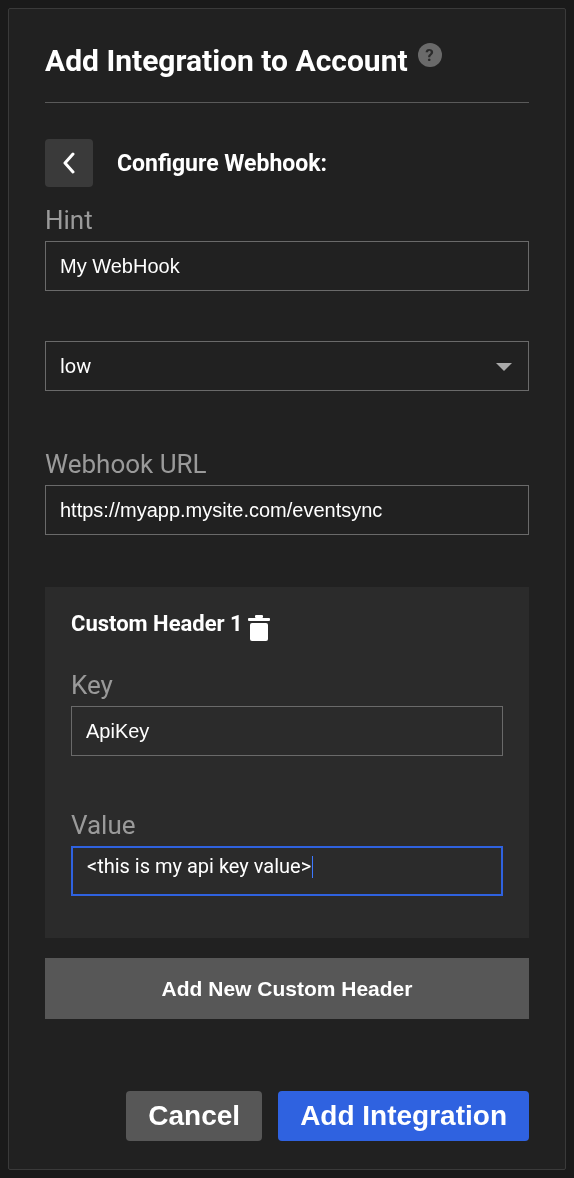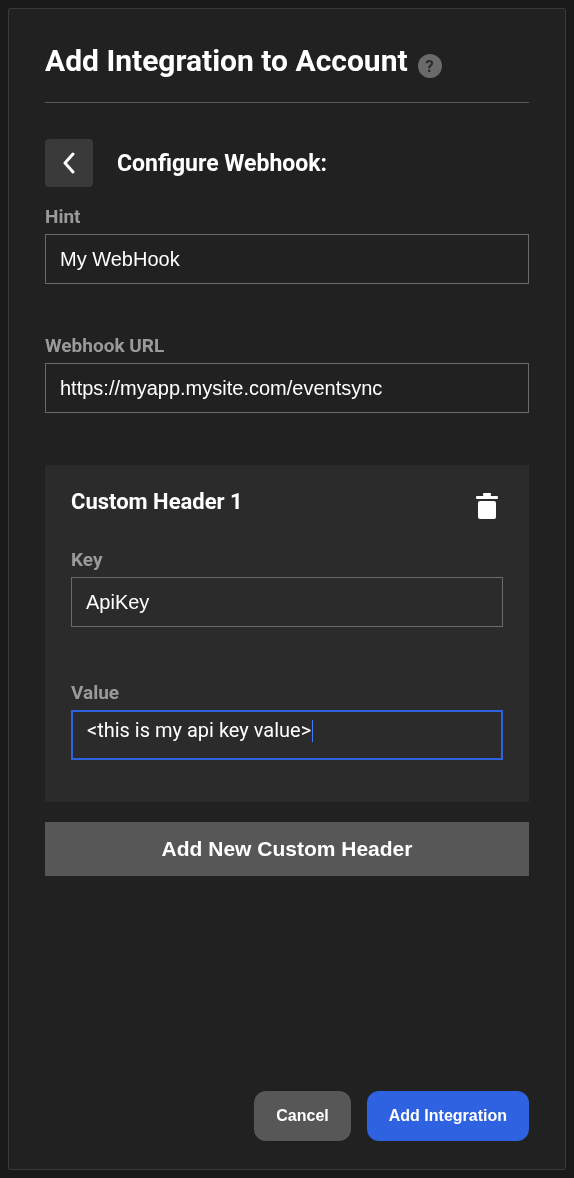--- a/index.html
+++ b/index.html
@@ -20,21 +20,21 @@
       border: 1px solid #3a3a3a;
       border-radius: 2px;
       width: 100%;
       height: 100%;
       padding: 34px 36px 28px 36px;
       display: flex;
       flex-direction: column;
     }
     .header {
       display: flex;
-      align-items: flex-end;
+      align-items: flex-start;
       gap: 10px;
       padding-bottom: 24px;
       border-bottom: 1px solid #5a5a5a;
       margin-bottom: 36px;
     }
     .header h1 {
       font-size: 30px;
       font-weight: 700;
       color: #fff;
     }
@@ -66,25 +66,24 @@
       align-items: center;
       justify-content: center;
       cursor: pointer;
     }
     .section-title {
       font-size: 23px;
       font-weight: 700;
       color: #fff;
     }
     .field-label {
-      font-size: 19px;
+      font-size: 26px;
       color: #9a9a9a;
       margin-bottom: 6px;
       display: block;
-      font-weight: bold;
     }
     .text-input {
       width: 100%;
       height: 50px;
       background: transparent;
       border: 1px solid #6a6a6a;
       color: #fff;
       font-size: 20px;
       padding: 16px 14px;
       outline: none;
@@ -114,58 +113,58 @@
       top: 50%;
       transform: translateY(-50%);
     }
     .custom-header-card {
       background: #2b2b2b;
       padding: 24px 26px 30px 26px;
       margin-top: 18px;
     }
     .card-header {
       display: flex;
-      justify-content: space-between;
+      justify-content: flex-start;
       align-items: flex-start;
       margin-bottom: 20px;
     }
     .card-title {
       font-size: 22px;
       font-weight: 700;
     }
     .trash-button {
       background: none;
       border: none;
       cursor: pointer;
       padding: 4px;
     }
     .add-header-btn {
       width: 100%;
-      height: 54px;
+      height: 61px;
       background: #575757;
       border: none;
       color: #fff;
       font-size: 21px;
       font-weight: 600;
       cursor: pointer;
       margin-top: 20px;
     }
     .footer {
       margin-top: auto;
       display: flex;
       justify-content: flex-end;
       gap: 16px;
       padding-top: 30px;
     }
     .btn {
       height: 50px;
       padding: 0 22px;
       border: none;
-      border-radius: 12px;
-      font-size: 16px;
+      border-radius: 4px;
+      font-size: 28px;
       font-weight: 600;
       cursor: pointer;
     }
     .btn-secondary {
       background: #575757;
       color: #fff;
     }
     .btn-primary {
       background: #2f62e0;
       color: #ffffff;
@@ -198,20 +197,28 @@
       </svg>
     </button>
     <div class="section-title">Configure Webhook:</div>
   </div>
 
   <div class="field-group">
     <label class="field-label">Hint</label>
     <input class="text-input" type="text" value="My WebHook" style="">
   </div>
 
+  <div class="select-wrap">
+    <span>low</span>
+    <span class="select-chevron">
+      <svg width="16" height="10" viewBox="0 0 16 10">
+          <path d="M0 0 L8 8 L16 0 Z" fill="#aaa"></path>
+        </svg>
+    </span>
+  </div>
 
   <div class="field-group tight">
     <label class="field-label">Webhook URL</label>
     <input class="text-input" type="text" value="https://myapp.mysite.com/eventsync" style="">
   </div>
 
   <div class="custom-header-card">
     <div class="card-header">
       <div class="card-title">Custom Header 1</div>
       <button class="trash-button">

